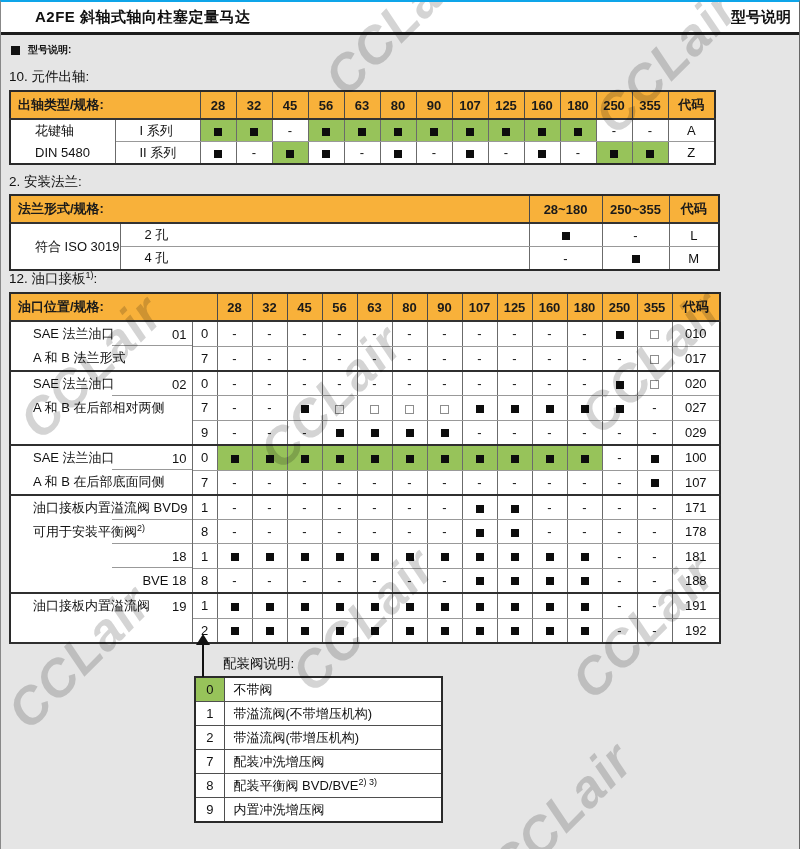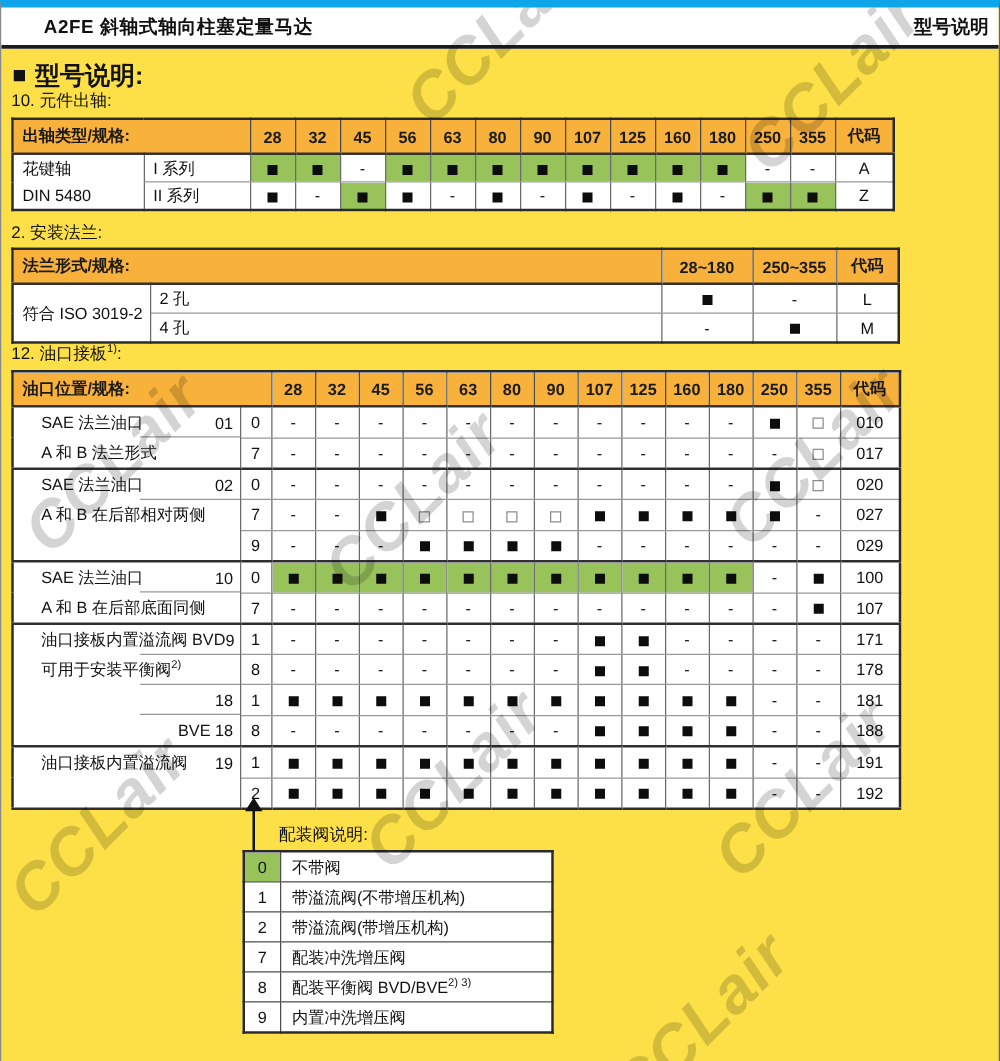--- a/index.html
+++ b/index.html
@@ -1,41 +1,41 @@
 <!DOCTYPE html>
 <html style="--orange: #F8B13A; --green: #97C35A;"><head>
 <meta charset="utf-8">
 <style>
   :root{ --orange:#F8B13A; --green:#97C35A; }
   html,body{margin:0;padding:0;background:#fff;}
   body{width:800px;height:849px;font-family:"Liberation Sans","DejaVu Sans",sans-serif;color:#111;}
-  .page{position:relative;width:800px;height:849px;overflow:hidden;background:#fde047;
-        box-sizing:border-box;border-left:1px solid #888;border-right:1px solid #666;border-top:6px solid #0ea5e9;}
+  .page{position:relative;width:800px;height:849px;overflow:hidden;background:#e5e5e5;
+        box-sizing:border-box;border-left:1px solid #888;border-right:1px solid #666;border-top:2px solid #0ea5e9;}
   
   .titlebar{position:absolute;top:0;left:0;right:0;height:33px;border-bottom:3px solid #1c1c1c;
             display:flex;align-items:center;justify-content:space-between;
             padding:0 8px 0 34px;box-sizing:border-box;background:#fff;z-index:2;}
   .titlebar .tl{font-size:15px;font-weight:bold;letter-spacing:0.5px;}
   .titlebar .tr{font-size:15px;font-weight:bold;}
   
   .model-heading{position:absolute;top:41px;left:10px;display:flex;align-items:center;gap:8px;
-                 font-size:20px;font-weight:bold;z-index:2;}
+                 font-size:10px;font-weight:bold;z-index:2;}
   .model-heading .bullet{width:9px;height:9px;background:#111;display:inline-block;}
   .sec{position:absolute;left:8px;font-size:13.5px;z-index:2;}
   #sec10{top:66px;} #sec11{top:171px;} #sec12{top:268px;}
   sup{font-size:9px;vertical-align:super;line-height:0;}
   
   table{border-collapse:collapse;table-layout:fixed;position:absolute;background:#fff;z-index:2;
         border:2px solid #2a2a2a;}
   th,td{padding:0;font-size:13px;text-align:center;overflow:hidden;white-space:nowrap;
         border:1px solid #6b6b6b;border-top-color:#999;border-bottom-color:#999;}
   th{background:var(--orange);height:26px;font-weight:bold;color:#1a1a1a;
      border-color:#4a4a4a;border-bottom:2px solid #333;}
   th.hl{text-align:left;padding-left:7px;}
-  td.lab{text-align:left;padding-left:7px;}
+  td.lab{text-align:left;padding-left:24px;}
   .sq{display:inline-block;width:8px;height:8px;background:#0d0d0d;vertical-align:middle;}
   .osq{display:inline-block;width:7px;height:7px;border:1px solid #8d8d8d;background:#fff;vertical-align:middle;}
   td.green{background:var(--green);}
   
   #t10{top:88px;left:8px;width:705px;}
   #t10 td{height:21px;}
   #t10 td.nb{border-bottom:0;}
   #t10 td.nt{border-top:0;}
   
   #t11{top:192px;left:8px;width:709px;}

